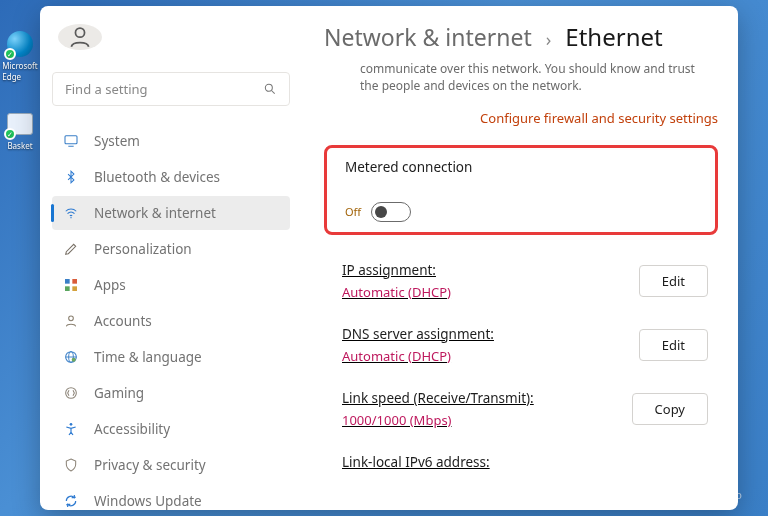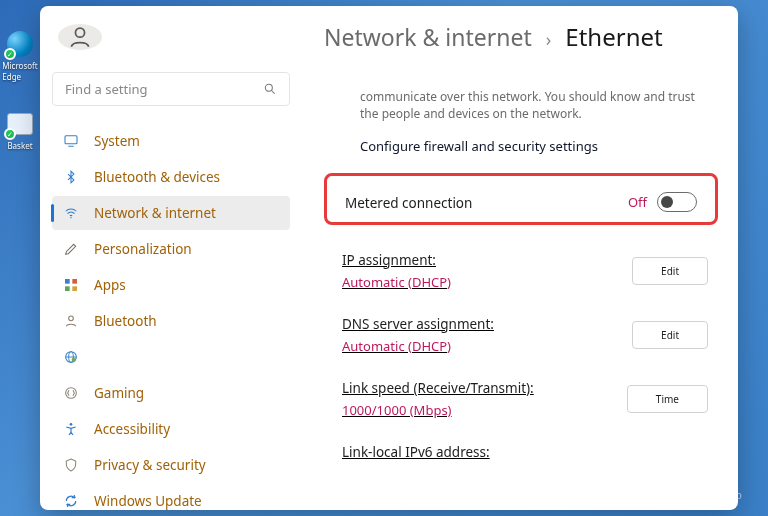--- a/index.html
+++ b/index.html
@@ -24,54 +24,54 @@
   }
   .sidebar { width:262px; padding:18px 12px 8px 12px; display:flex; flex-direction:column; }
   .avatar { width:44px; height:44px; border-radius:50%; background:#eceae7; display:flex; align-items:center; justify-content:center; margin-left:6px; }
   .search {
     margin-top:22px; display:flex; align-items:center; justify-content:space-between;
     background:#fff; border:1px solid #e6e4e1; border-radius:4px; padding:7px 12px;
   }
   .search input { border:none; outline:none; font-size:13px; width:180px; color:#333; background:transparent;}
   .search input::placeholder{color:#888;}
   .nav { margin-top:18px; display:flex; flex-direction:column; gap:2px;}
-  .nav-item { display:flex; align-items:center; gap:14px; padding:8px 10px; border-radius:4px; font-size:13.5px; color:#a16207; cursor:pointer; position:relative;}
+  .nav-item { display:flex; align-items:center; gap:14px; padding:8px 10px; border-radius:4px; font-size:13.5px; color:#737373; cursor:pointer; position:relative;}
   .nav-item.active { background:#ececec; }
   .nav-item.active::before { content:""; position:absolute; left:-1px; top:8px; bottom:8px; width:3px; background:#1976d2; border-radius:2px;}
   .nav-icon { width:18px; height:18px; display:flex; align-items:center; justify-content:center; font-size:14px;}
 
   .content { flex:1; padding:14px 0 0 22px; display:flex; flex-direction:column; overflow:hidden;}
   .breadcrumb { display:flex; align-items:baseline; gap:14px; color:#555; font-size:23px; padding-right:20px;}
   .crumb-parent { color:#6b6b6b; font-weight:400;}
   .chevron { color:#888; font-size:18px;}
   .crumb-current { color:#1a1a1a; font-weight:400; font-size:24px;}
 
   .scroll { margin-top:8px; flex:1; overflow:hidden; padding-right:20px;}
-  .helper-text { color:#6b6b6b; font-size:12px; line-height:1.4; padding:0 20px 6px 36px;margin-top:28px; }
-  .link { color:#0f172a; font-size:13px; cursor:pointer; }
+  .helper-text { color:#6b6b6b; font-size:12px; line-height:1.4; padding:0 20px 6px 36px; }
+  .link { color:#c2410c; font-size:13px; cursor:pointer;text-align:right; }
   .link.block { display:block; padding:8px 0 10px 36px;}
 
   .card {
     border:3px solid #e83a3a; border-radius:8px; padding:10px 18px 10px 18px; margin-top:8px;
   }
-  .row { display:flex; align-items:flex-end; justify-content:space-between; gap:20px;}
+  .row { display:flex; align-items:flex-start; justify-content:space-between; gap:20px;flex-direction:column;}
   .row-label { font-size:13.5px; color:#1d1d1d; }
   .row-sub { font-size:12px; color:#6b6b6b; margin-top:4px; max-width:160px; line-height:1.35;}
   .toggle-wrap{ display:flex; align-items:center; gap:10px; margin-top:6px;}
-  .toggle-state { font-size:13px; color:#be185d;}
+  .toggle-state { font-size:11px; color:#a16207;}
   .toggle { width:40px; height:20px; border-radius:20px; border:1px solid #6b6b6b; background:#fff; position:relative; cursor:pointer;}
   .toggle::after{content:""; position:absolute; left:3px; top:3px; width:12px; height:12px; background:#474747; border-radius:50%;}
   .card .link { padding:0; margin-top:12px; display:block; white-space:nowrap; overflow:hidden; text-overflow:clip;}
 
   .plain-section { padding:16px 10px 0 18px; }
   .plain-row { display:flex; align-items:center; justify-content:space-between; padding:10px 0 14px 0; }
   .plain-row .left { max-width:200px;text-decoration:underline;}
   .plain-row .title { font-size:13.5px; color:#1d1d1d;}
   .plain-row .value { font-size:13px; color:#be185d; margin-top:4px;}
-  .btn { border:1px solid #d4d2cf; background:#fff; border-radius:4px; padding:6px 28px; font-size:10px; color:#1d1d1d; cursor:pointer;}
+  .btn { border:1px solid #d4d2cf; background:#fff; border-radius:4px; padding:6px 22px; font-size:13px; color:#1d1d1d; cursor:pointer;}
 
   .wm-bottom { position:absolute; right:26px; bottom:14px; color:rgba(255,255,255,.65); font-size:11px; text-align:right; z-index:0;}
 </style>
 </head>
 <body>
 
 <div class="desktop-icons">
   <div class="desktop-icon">
     <div class="glyph">
       <div class="edge-glyph"></div>
@@ -153,31 +153,32 @@
           </span>
         <span>Apps</span>
       </div>
       <div class="nav-item">
         <span class="nav-icon">
             <svg width="16" height="16" viewBox="0 0 24 24">
               <circle cx="12" cy="8" r="3.5" fill="none" stroke="#8b8171" stroke-width="1.6"></circle>
               <path d="M5 20c1.5-4 12.5-4 14 0" fill="none" stroke="#8b8171" stroke-width="1.6"></path>
             </svg>
           </span>
-        <span>Bluetooth</span>
+        <span>Accounts</span>
       </div>
       <div class="nav-item">
         <span class="nav-icon">
             <svg width="16" height="16" viewBox="0 0 24 24">
               <circle cx="12" cy="12" r="8" fill="none" stroke="#3a7fc7" stroke-width="1.6"></circle>
               <ellipse cx="12" cy="12" rx="3.5" ry="8" fill="none" stroke="#3a7fc7" stroke-width="1.4"></ellipse>
               <line x1="4" y1="12" x2="20" y2="12" stroke="#3a7fc7" stroke-width="1.4"></line>
               <circle cx="16" cy="16" r="3" fill="#6fa85e"></circle>
             </svg>
           </span>
+        <span>Time &amp; language</span>
       </div>
       <div class="nav-item">
         <span class="nav-icon">
             <svg width="16" height="16" viewBox="0 0 24 24">
               <circle cx="12" cy="12" r="8" fill="none" stroke="#8e867a" stroke-width="1.6"></circle>
               <path d="M9 8l-2 4 2 4M15 8l2 4-2 4" fill="none" stroke="#8e867a" stroke-width="1.6"></path>
             </svg>
           </span>
         <span>Gaming</span>
       </div>
@@ -246,21 +247,21 @@
             <div class="title">DNS server assignment:</div>
             <div class="value">Automatic (DHCP)</div>
           </div>
           <button class="btn">Edit</button>
         </div>
         <div class="plain-row">
           <div class="left">
             <div class="title">Link speed (Receive/Transmit):</div>
             <div class="value">1000/1000 (Mbps)</div>
           </div>
-          <button class="btn">Time</button>
+          <button class="btn">Copy</button>
         </div>
         <div class="plain-row" style="padding-bottom:0;">
           <div class="left">
             <div class="title">Link-local IPv6 address:</div>
           </div>
         </div>
       </div>
     </div>
   </main>
 

